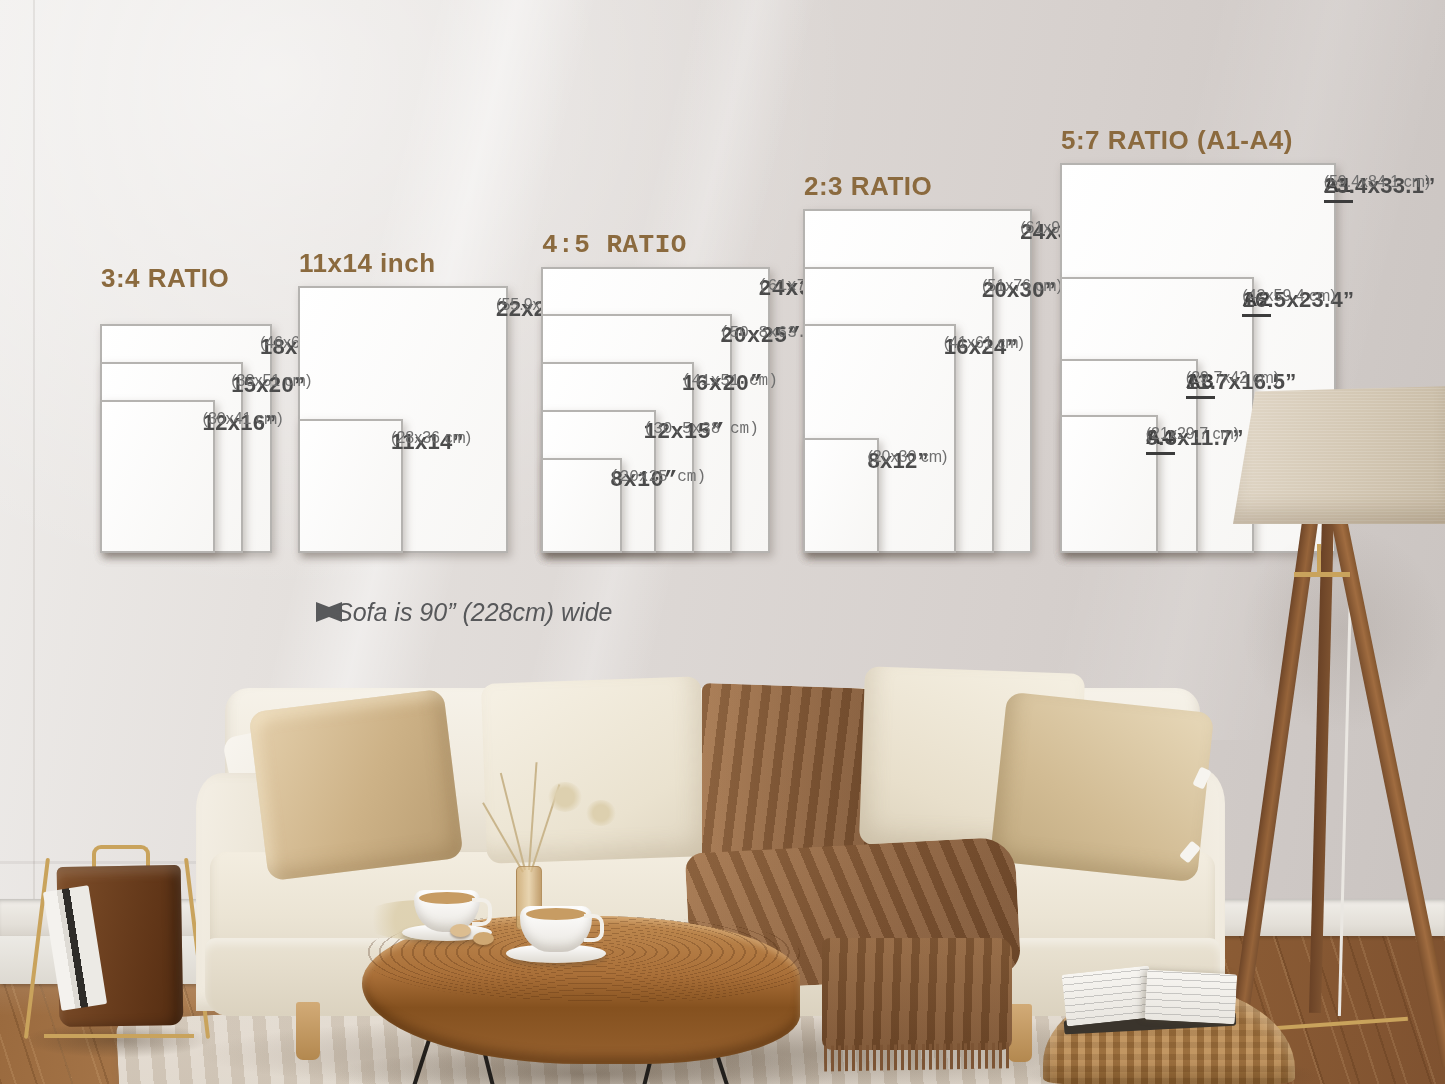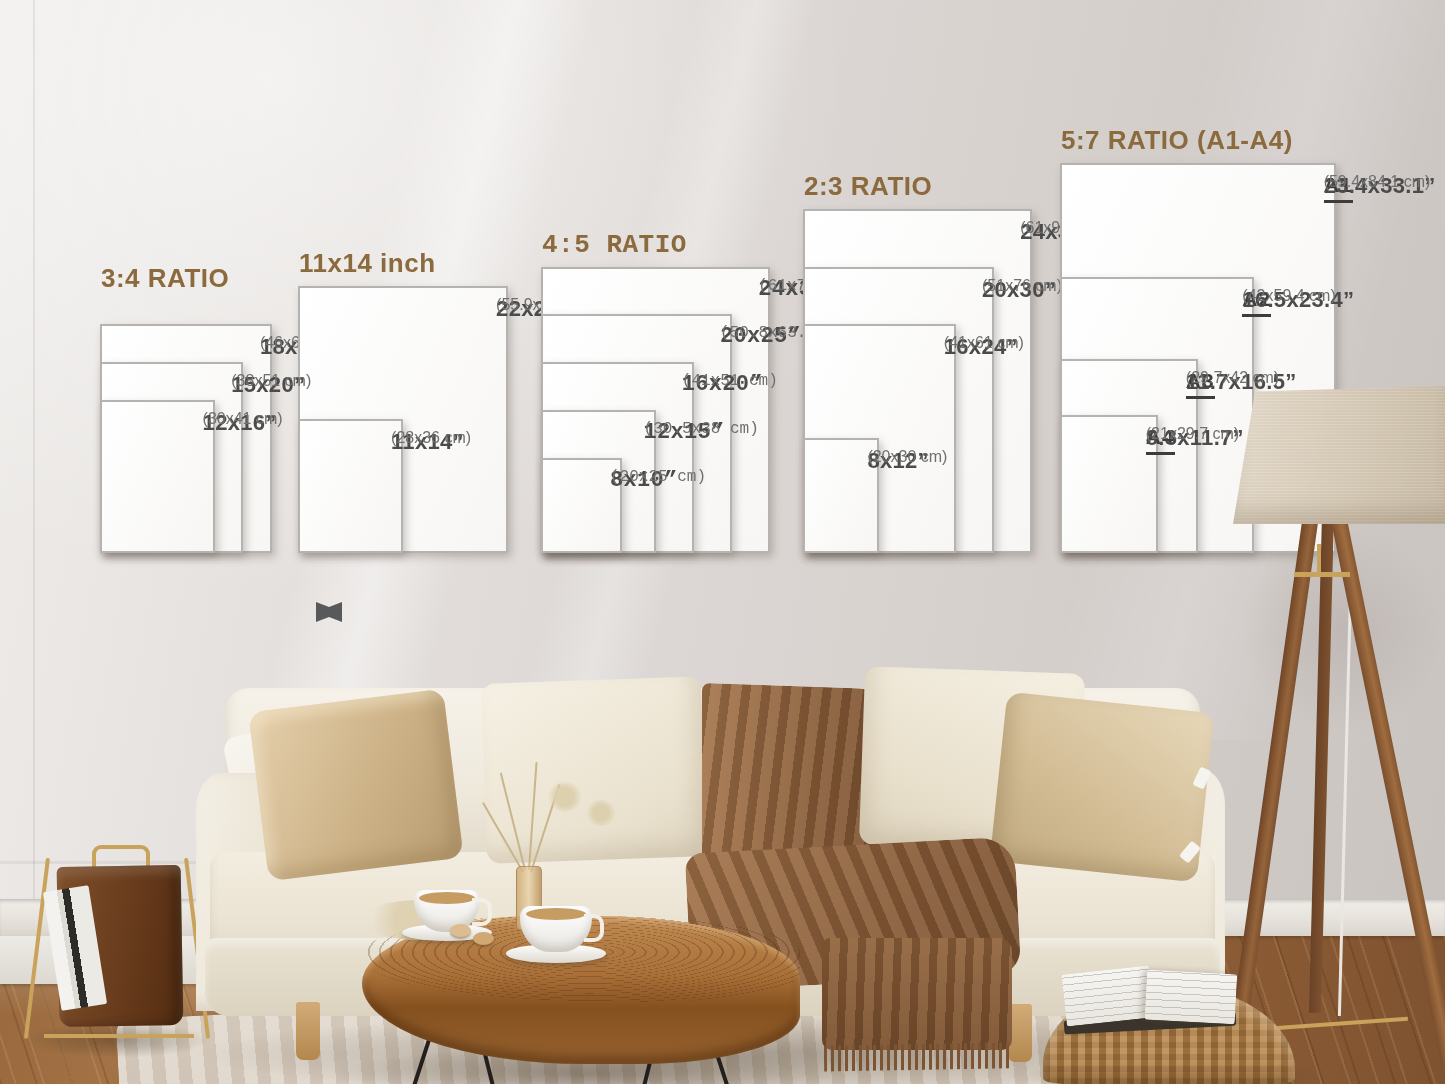--- a/index.html
+++ b/index.html
@@ -388,20 +388,21 @@
             <div class="pin">8.3x11.7”</div>
             <div class="pcm">(21x29.7 cm)</div>
           </div>
         </div>
       </div>
     </div>
 
   <div class="sofa-arrow">
     <div class="arrow-head head-left"></div>
     <div class="arrow-line"></div>
+    <div class="arrow-text">Sofa is 90” (228cm) wide</div>
     <div class="arrow-line"></div>
     <div class="arrow-head head-right"></div>
   </div>
 
   <div class="soft-shadow sofa-shadow"></div>
   <div class="soft-shadow rack-shadow"></div>
 
   <div class="rack-sling"></div>
   <div class="rack-mags"></div>
   <div class="rack-bar rack-side-l"></div>

